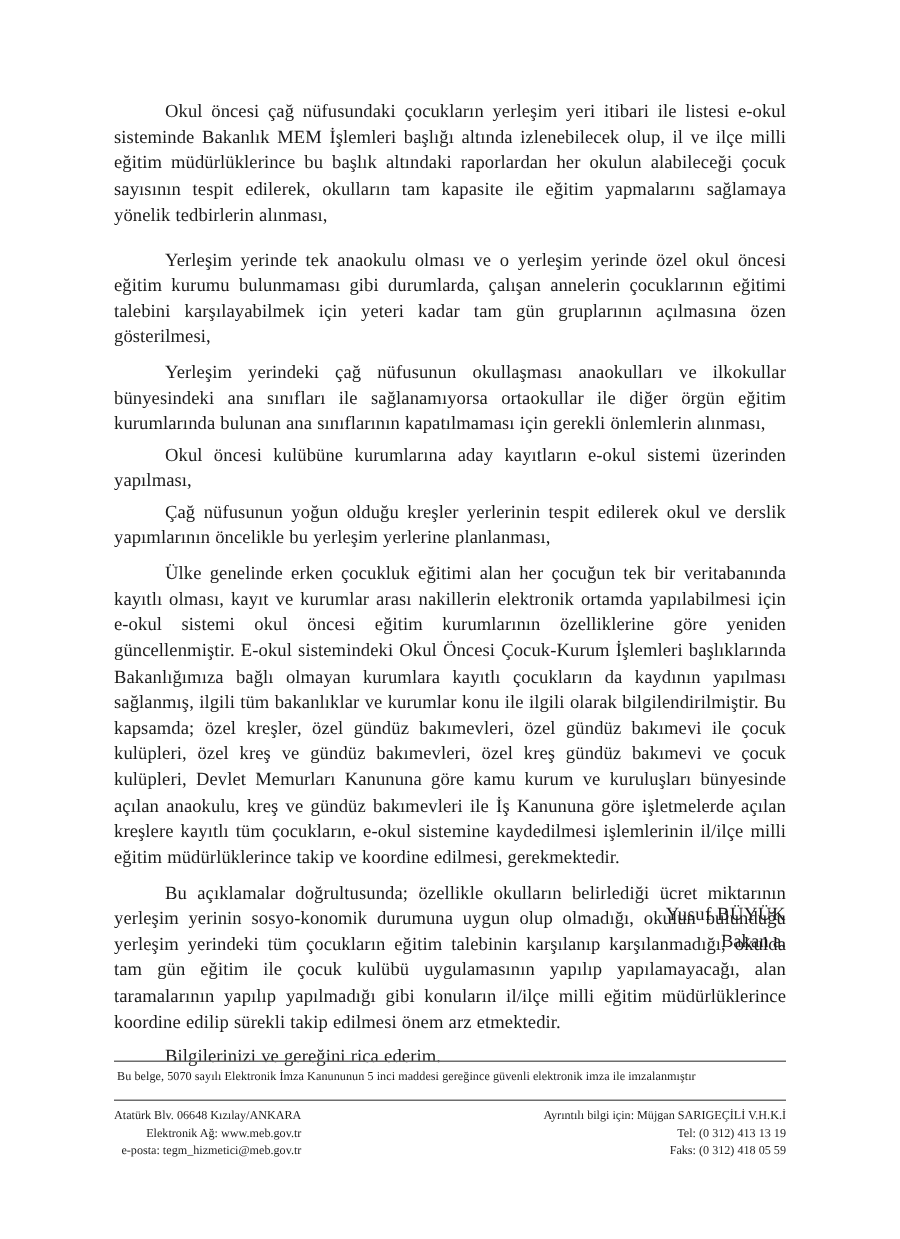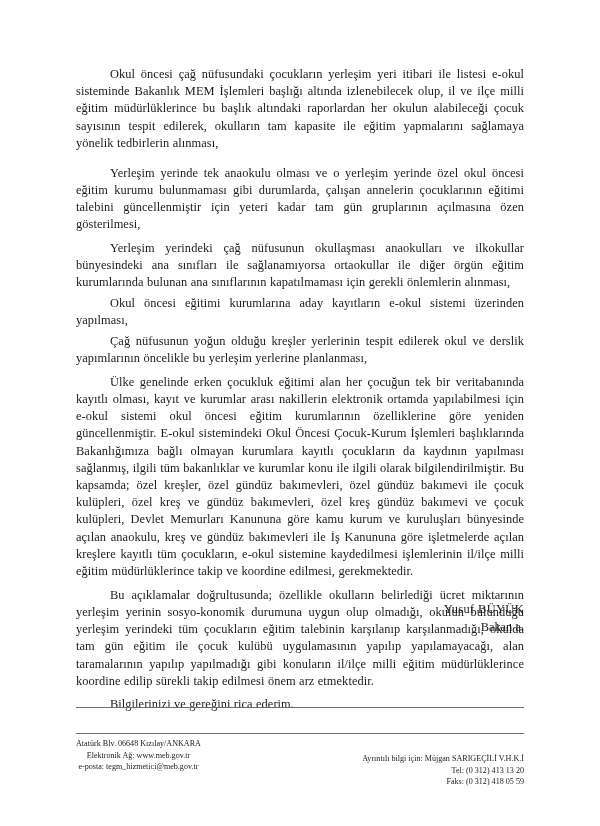--- a/index.html
+++ b/index.html
@@ -85,65 +85,66 @@
   .footer {
     position: absolute;
     left: 76px;
     top: 738px;
     width: 448px;
     font-size: 8.1px;
     line-height: 11.6px;
     display: flex;
     justify-content: space-between;
   }
-  .footer-left { text-align: center; }
-  .footer-right { text-align: right; margin-top: 15px; }
+  .footer-left { text-align: right; }
+  .footer-right { text-align: right; }
   .footer div { white-space: nowrap; }
 </style>
 </head>
 <body>
 
 <div class="page">
 
   <div class="body-region">
     <p class="para">Okul öncesi çağ nüfusundaki çocukların yerleşim yeri itibari ile listesi e-okul sisteminde Bakanlık MEM İşlemleri başlığı altında izlenebilecek olup, il ve ilçe milli eğitim müdürlüklerince bu başlık altındaki raporlardan her okulun alabileceği çocuk sayısının tespit edilerek,   okulların tam kapasite ile eğitim yapmalarını sağlamaya yönelik tedbirlerin alınması,</p>
     <div class="spacer-6"></div>
     <div class="spacer-6"></div>
-    <p class="para">Yerleşim yerinde tek anaokulu olması ve o yerleşim yerinde özel okul öncesi eğitim kurumu bulunmaması gibi durumlarda, çalışan annelerin çocuklarının eğitimi talebini güncellenmiştir için yeteri kadar tam gün gruplarının açılmasına özen gösterilmesi,</p>
+    <p class="para">Yerleşim yerinde tek anaokulu olması ve o yerleşim yerinde özel okul öncesi eğitim kurumu bulunmaması gibi durumlarda, çalışan annelerin çocuklarının eğitimi talebini karşılayabilmek için yeteri kadar tam gün gruplarının açılmasına özen gösterilmesi,</p>
     <div class="spacer-6"></div>
     <p class="para">Yerleşim yerindeki çağ nüfusunun okullaşması anaokulları ve ilkokullar bünyesindeki ana sınıfları ile sağlanamıyorsa ortaokullar ile diğer örgün eğitim kurumlarında bulunan ana sınıflarının kapatılmaması için gerekli önlemlerin alınması,</p>
     <div class="spacer-3"></div>
-    <p class="para">Okul öncesi eğitimi kurumlarına aday kayıtların e-okul sistemi üzerinden yapılması,</p>
+    <p class="para">Okul öncesi kulübüne kurumlarına aday kayıtların e-okul sistemi üzerinden yapılması,</p>
     <div class="spacer-3"></div>
     <p class="para">Çağ nüfusunun yoğun olduğu kreşler yerlerinin tespit edilerek okul ve derslik yapımlarının öncelikle bu yerleşim yerlerine planlanması,</p>
     <div class="spacer-3"></div>
     <div class="spacer-3"></div>
     <p class="para">Ülke genelinde erken çocukluk eğitimi alan her çocuğun tek bir veritabanında kayıtlı olması, kayıt ve kurumlar arası  nakillerin elektronik ortamda yapılabilmesi için e-okul sistemi okul öncesi eğitim kurumlarının özelliklerine  göre yeniden güncellenmiştir. E-okul sistemindeki Okul Öncesi Çocuk-Kurum   İşlemleri başlıklarında Bakanlığımıza bağlı olmayan kurumlara kayıtlı çocukların da   kaydının yapılması sağlanmış, ilgili tüm bakanlıklar ve kurumlar konu ile ilgili olarak bilgilendirilmiştir. Bu kapsamda; özel kreşler, özel gündüz bakımevleri,  özel gündüz bakımevi ile çocuk kulüpleri,  özel kreş ve gündüz bakımevleri, özel kreş gündüz bakımevi ve çocuk kulüpleri,  Devlet Memurları Kanununa göre  kamu kurum ve kuruluşları bünyesinde açılan anaokulu, kreş ve gündüz bakımevleri ile İş Kanununa göre işletmelerde açılan kreşlere kayıtlı tüm çocukların, e-okul sistemine kaydedilmesi işlemlerinin il/ilçe milli eğitim müdürlüklerince takip ve koordine  edilmesi, gerekmektedir.</p>
     <div class="spacer-6"></div>
     <p class="para">Bu açıklamalar doğrultusunda; özellikle okulların belirlediği ücret miktarının yerleşim yerinin sosyo-konomik durumuna uygun olup olmadığı, okulun bulunduğu yerleşim yerindeki tüm çocukların eğitim talebinin karşılanıp karşılanmadığı, okulda tam gün eğitim ile çocuk kulübü uygulamasının yapılıp yapılamayacağı, alan taramalarının yapılıp yapılmadığı gibi konuların  il/ilçe milli eğitim müdürlüklerince koordine edilip sürekli takip edilmesi önem arz etmektedir.</p>
     <div class="spacer-6"></div>
     <p class="para tight">Bilgilerinizi ve gereğini rica ederim.</p>
   </div>
 
   <div class="signature-block">
     <div class="sig-name">Yusuf  BÜYÜK</div>
     <div>Bakan a.</div>
   </div>
 
   <div class="rule rule-top"></div>
 
+  <div class="legal-note">Bu belge, 5070 sayılı Elektronik İmza Kanununun 5 inci maddesi gereğince güvenli  elektronik imza ile imzalanmıştır</div>
 
   <div class="rule rule-bottom"></div>
 
   <div class="footer">
     <div class="footer-left">
       <div>Atatürk Blv.   06648 Kızılay/ANKARA</div>
       <div>Elektronik Ağ: www.meb.gov.tr</div>
       <div>e-posta: tegm_hizmetici@meb.gov.tr</div>
     </div>
     <div class="footer-right">
       <div>Ayrıntılı bilgi için: Müjgan SARIGEÇİLİ V.H.K.İ</div>
-      <div>Tel: (0 312) 413 13 20</div>
+      <div>Tel: (0 312) 413 13 19</div>
       <div>Faks: (0 312) 418 05 59</div>
     </div>
   </div>
 
 </div>
 
 </body></html>

